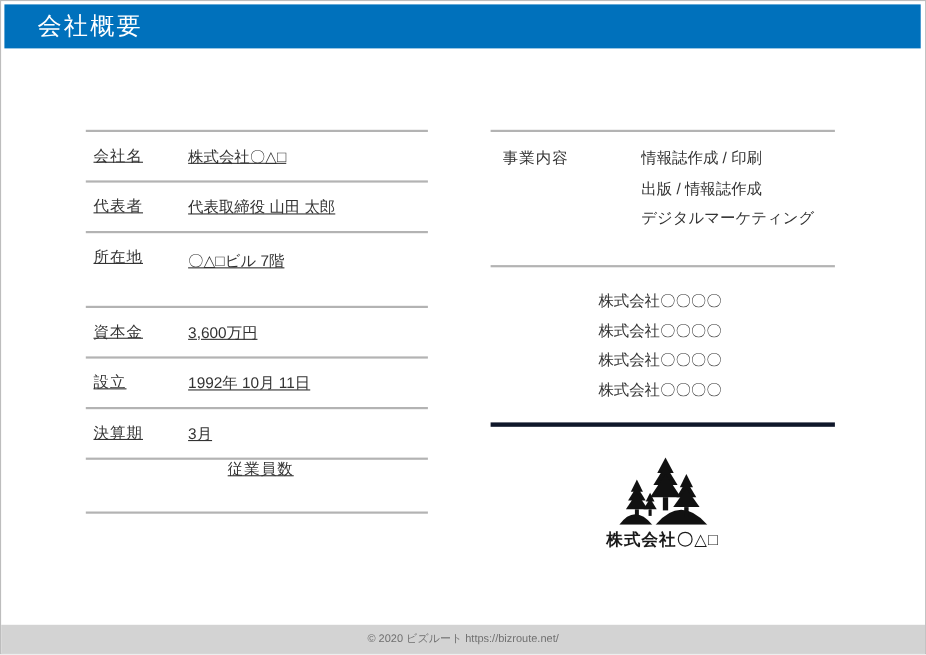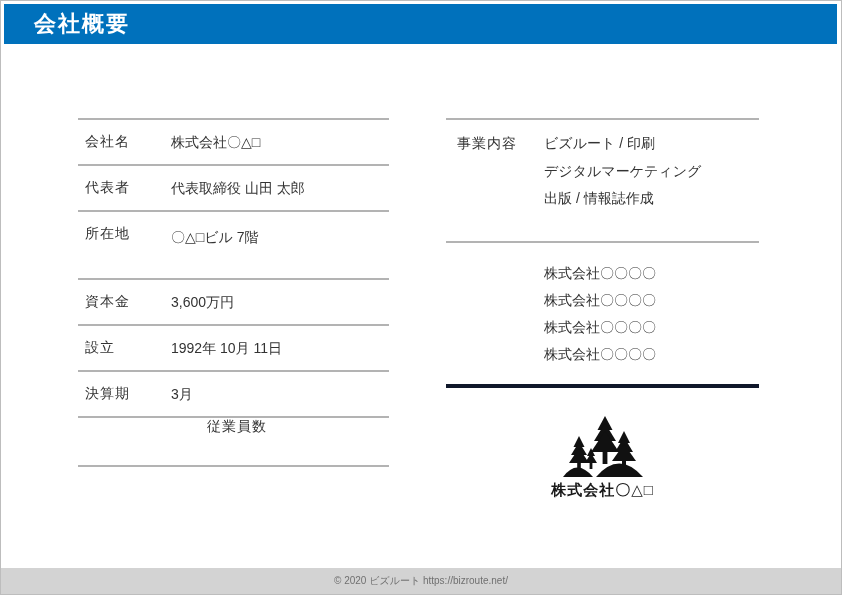--- a/index.html
+++ b/index.html
@@ -7,44 +7,44 @@
     position:relative;width:842px;height:595px;box-sizing:border-box;
     background:#ffffff;border:1px solid #bdbdbd;overflow:hidden;
     font-family:"Liberation Sans","DejaVu Sans",sans-serif;color:#333333;
   }
   
   .titlebar{
     position:absolute;top:3px;left:3px;right:4px;height:40px;
     background:#0071bc;display:flex;align-items:center;
   }
   .titlebar h1{
-    margin:0;padding-left:30px;font-size:22px;font-weight:bold;
+    margin:0;padding-left:30px;font-size:22px;font-weight:normal;
     color:#ffffff;letter-spacing:2px;
   }
   
   .spec-table{
     position:absolute;left:77px;top:117px;width:311px;
     border-top:2px solid #b3b3b3;font-size:14px;
   }
   .spec-row{
     display:flex;align-items:center;height:46px;
-    border-bottom:2px solid #b3b3b3;box-sizing:border-box;
+    border-bottom:2px solid #b3b3b3;box-sizing:border-box;text-decoration:underline;
   }
   .spec-row.tall{height:68px;align-items:flex-start;padding-top:13px;}
   .spec-row.last{height:49px;flex-direction:column;}
   .spec-label{flex:0 0 93px;padding-left:7px;box-sizing:border-box;letter-spacing:1px;}
   .spec-value{flex:1;line-height:25px;}
   
   .right-col{
     position:absolute;left:445px;top:117px;width:313px;
     border-top:2px solid #b3b3b3;font-size:14px;
   }
   .business-block{
     display:flex;box-sizing:border-box;height:123px;
-    border-bottom:2px solid #b3b3b3;padding-top:10px;
+    border-bottom:2px solid #b3b3b3;padding-top:10px;gap:39px;
   }
   .business-label{flex:0 0 98px;padding-left:11px;box-sizing:border-box;letter-spacing:1px;line-height:27px;}
   .business-items div{line-height:27.5px;}
   .group-block{
     box-sizing:border-box;height:145px;
     border-bottom:4px solid #0f172a;padding:17px 0 0 98px;
   }
   .group-block div{line-height:27px;}
   
   .logo-area{
@@ -99,23 +99,23 @@
     </div>
     <div class="spec-row last">
       <span class="spec-label">従業員数</span>
     </div>
   </section>
 
   <section class="right-col">
     <div class="business-block">
       <span class="business-label">事業内容</span>
       <div class="business-items">
-        <div>ビズルート / 印刷</div>
+        <div>情報誌作成 / 印刷</div>
+        <div>出版 / 情報誌作成</div>
         <div>デジタルマーケティング</div>
-        <div>出版 / 情報誌作成</div>
       </div>
     </div>
     <div class="group-block">
       <div>株式会社〇〇〇〇</div>
       <div>株式会社〇〇〇〇</div>
       <div>株式会社〇〇〇〇</div>
       <div>株式会社〇〇〇〇</div>
     </div>
   </section>
 

